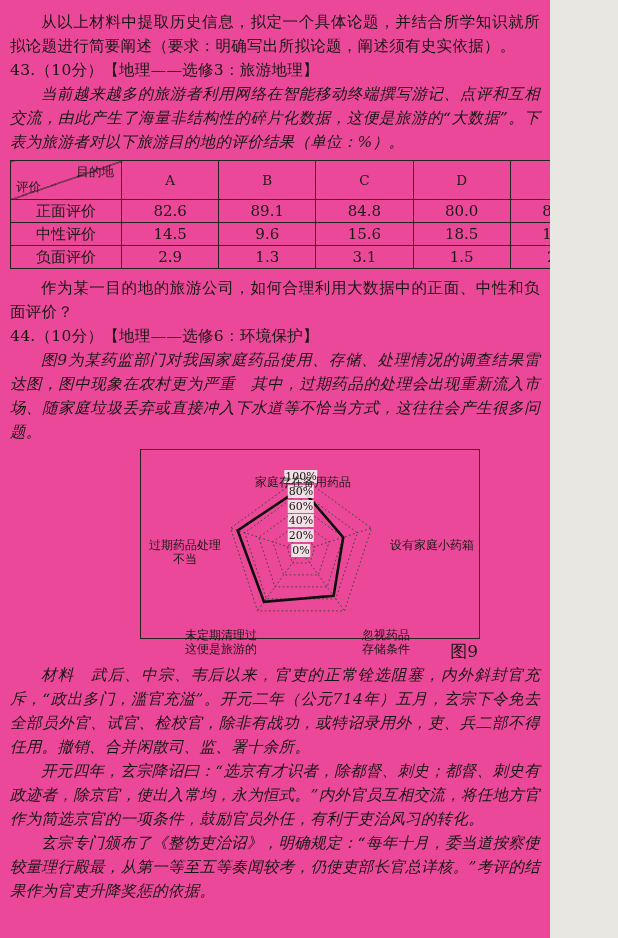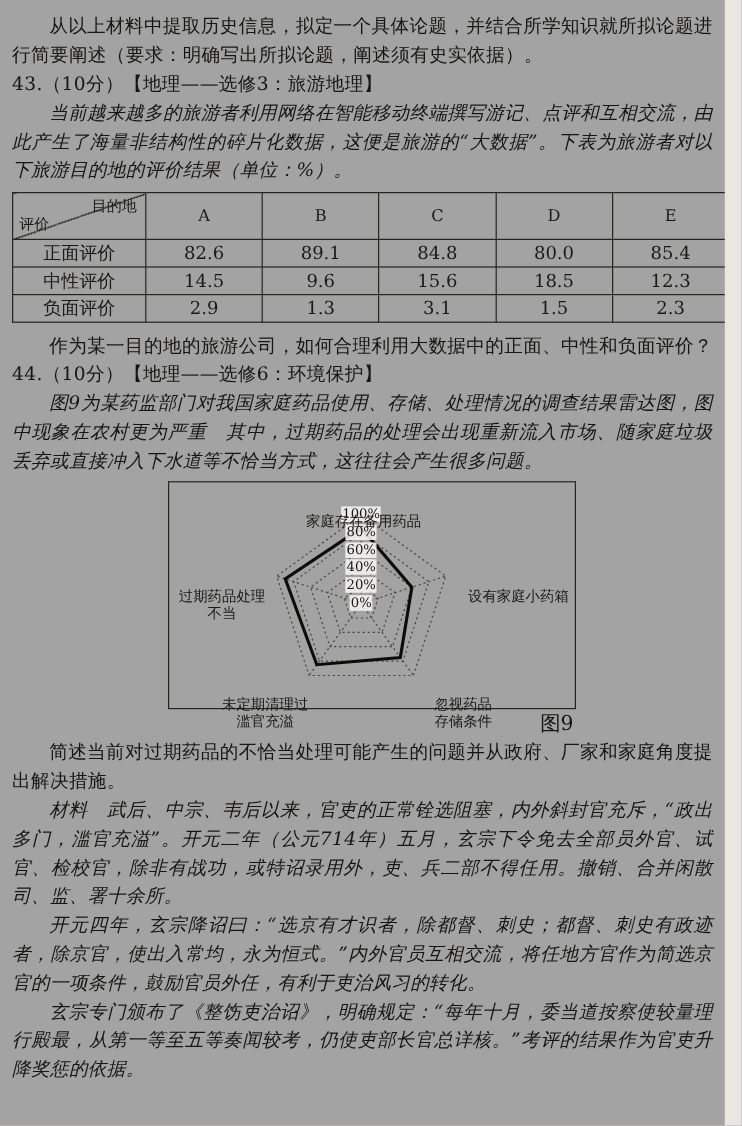--- a/index.html
+++ b/index.html
@@ -1,20 +1,20 @@
 <!DOCTYPE html>
 <html lang="zh"><head>
 <meta charset="utf-8">
 <style>
   html,body{margin:0;padding:0;}
   body{background:#e9e7e2;}
   .page{
     position:relative;
-    width:604px;height:938px;
-    background:#a3a3a3;
+    width:550px;height:938px;
+    background:#ec4899;
     box-sizing:border-box;
     padding:10px 10px 0 10px;
     overflow:hidden;
     font-family:"DejaVu Serif", serif;
     color:#171513;
   }
   p.para{
     margin:0;
     font-size:15.5px;
     line-height:24px;
@@ -176,29 +176,28 @@
     </div>
     <div class="axis-label al-right">
       <div>设有家庭小药箱</div>
     </div>
     <div class="axis-label al-br">
       <div>忽视药品</div>
       <div>存储条件</div>
     </div>
     <div class="axis-label al-bl">
       <div>未定期清理过</div>
-      <div>滥官充溢</div>
+      <div>这便是旅游的</div>
     </div>
     <div class="axis-label al-left">
       <div>过期药品处理</div>
       <div>不当</div>
     </div>
   </div>
 
   <div class="fig-caption">图9</div>
 
-  <p class="para">简述当前对过期药品的不恰当处理可能产生的问题并从政府、厂家和家庭角度提出解决措施。</p>
 
   <p class="para kaiti">材料　武后、中宗、韦后以来，官吏的正常铨选阻塞，内外斜封官充斥，“政出多门，滥官充溢”。开元二年（公元714年）五月，玄宗下令免去全部员外官、试官、检校官，除非有战功，或特诏录用外，吏、兵二部不得任用。撤销、合并闲散司、监、署十余所。</p>
   <p class="para kaiti">开元四年，玄宗降诏曰：“选京有才识者，除都督、刺史；都督、刺史有政迹者，除京官，使出入常均，永为恒式。”内外官员互相交流，将任地方官作为简选京官的一项条件，鼓励官员外任，有利于吏治风习的转化。</p>
   <p class="para kaiti">玄宗专门颁布了《整饬吏治诏》，明确规定：“每年十月，委当道按察使较量理行殿最，从第一等至五等奏闻较考，仍使吏部长官总详核。”考评的结果作为官吏升降奖惩的依据。</p>
 
 </div>
 
 </body></html>

